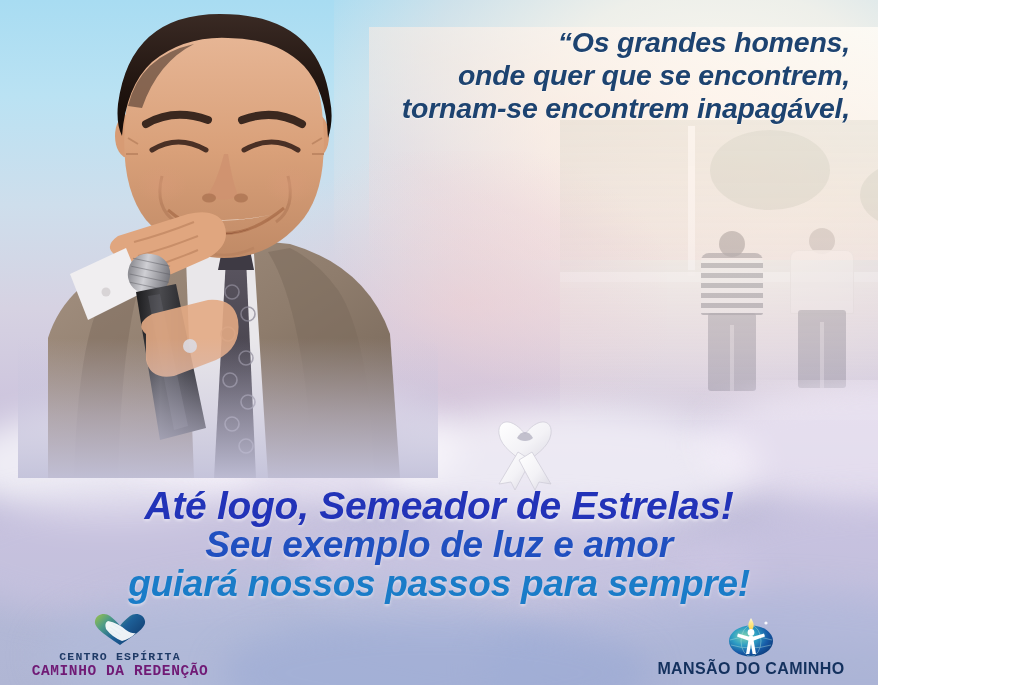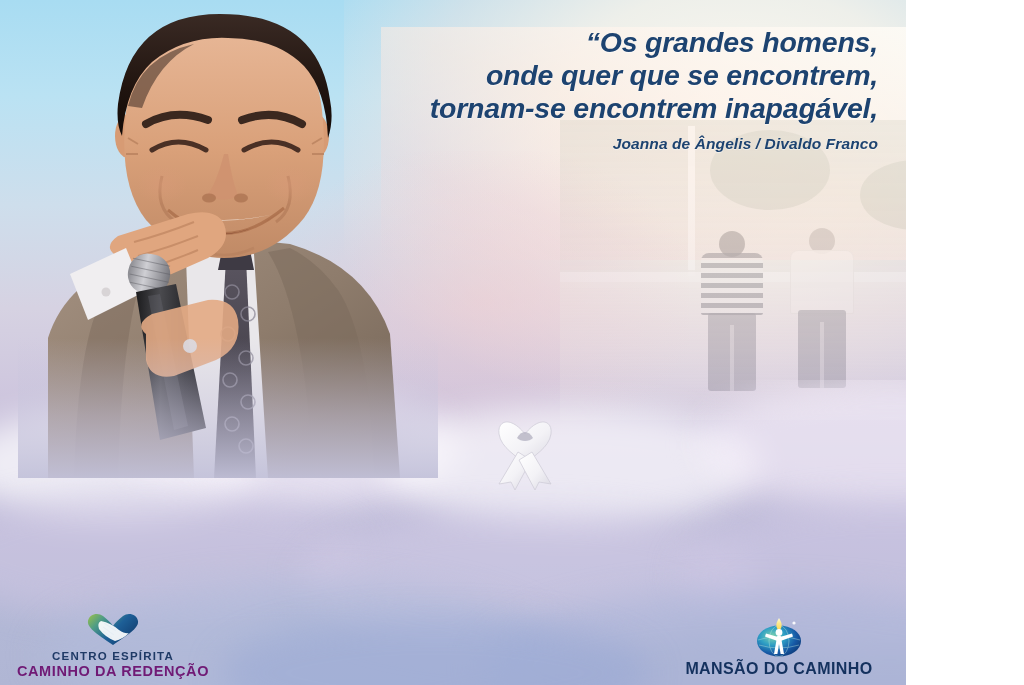--- a/index.html
+++ b/index.html
@@ -10,21 +10,20 @@
   body {
     font-family: "Liberation Sans", sans-serif;
   }
 
   #poster {
     position: relative;
     width: 878px;
     height: 685px;
     overflow: hidden;
     background: #cfe6f4;
-    padding-left: 28px;
   }
 
   
   .bg-sky {
     position: absolute;
     inset: 0;
     background:
       linear-gradient(to bottom,
         rgba(168,220,242,1) 0%,
         rgba(186,226,243,1) 14%,
@@ -242,24 +241,25 @@
   }
   .hl-3 {
     font-size: 37px;
     color: #1a7cc8;
     text-shadow: 0 2px 3px rgba(255,255,255,0.45);
   }
 
   
   .logo-left {
     position: absolute;
-    left: 8px;
+    left: 15px;
     bottom: 6px;
     width: 210px;
     text-align: center;
+    font-family: Liberation Mono, monospace;
   }
   .logo-right {
     position: absolute;
     right: 12px;
     bottom: 8px;
     width: 230px;
     text-align: center;
   }
   .logo-mark {
     display: block;
@@ -472,21 +472,20 @@
       <circle cx="172" cy="338" r="7" fill="#dcdce2" opacity="0.9"></circle>
 
       <rect x="0" y="330" width="420" height="140" fill="url(#fadeBottom)"></rect>
     </svg>
   </div>
 
   <div class="quote-block">
     <div class="quote-line">“Os grandes homens,</div>
     <div class="quote-line">onde quer que se encontrem,</div>
     <div class="quote-line">tornam-se encontrem inapagável,</div>
-    <div class="quote-attrib">Joanna de Ângelis / Divaldo Franco</div>
   </div>
 
   <div class="ribbon-wrap">
     <svg width="76" height="84" viewBox="0 0 76 84" aria-hidden="true">
       <defs>
         <linearGradient id="rbG" x1="0" y1="0" x2="1" y2="1">
           <stop offset="0%" stop-color="#ffffff"></stop>
           <stop offset="55%" stop-color="#f3f2f6"></stop>
           <stop offset="100%" stop-color="#dad8e2"></stop>
         </linearGradient>
@@ -494,20 +493,25 @@
       <g>
         <path d="M 38 26 C 24 8 10 12 12 26 C 14 40 30 48 38 56
                  C 46 48 62 40 64 26 C 66 12 52 8 38 26 Z" fill="url(#rbG)" stroke="#cfcdd8" stroke-width="0.8"></path>
         <path d="M 30 30 C 34 22 42 22 46 30 C 42 34 34 34 30 30 Z" fill="#b9b6c6" opacity="0.85"></path>
         <path d="M 31 44 L 12 76 L 24 74 L 28 82 L 44 52 Z" fill="url(#rbG)" stroke="#cfcdd8" stroke-width="0.8"></path>
         <path d="M 45 44 L 64 76 L 52 74 L 48 82 L 32 52 Z" fill="url(#rbG)" stroke="#cfcdd8" stroke-width="0.8"></path>
       </g>
     </svg>
   </div>
 
+  <div class="headline">
+    <div class="hl hl-1">Até logo, Semeador de Estrelas!</div>
+    <div class="hl hl-2">Seu exemplo de luz e amor</div>
+    <div class="hl hl-3">guiará nossos passos para sempre!</div>
+  </div>
 
   <div class="logo-left">
     <svg class="logo-mark" width="56" height="36" viewBox="0 0 56 36" aria-hidden="true">
       <defs>
         <linearGradient id="hg" x1="0" y1="0" x2="1" y2="0.6">
           <stop offset="0%" stop-color="#9cc24a"></stop>
           <stop offset="28%" stop-color="#4e9c86"></stop>
           <stop offset="62%" stop-color="#1d5f97"></stop>
           <stop offset="100%" stop-color="#123f72"></stop>
         </linearGradient>

